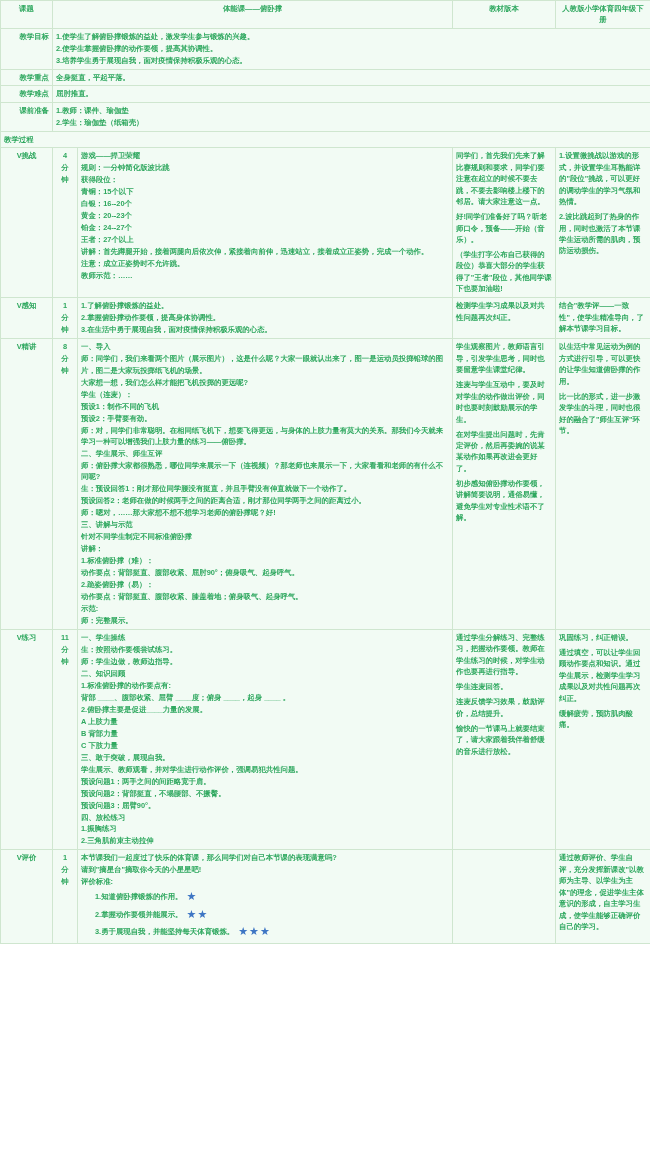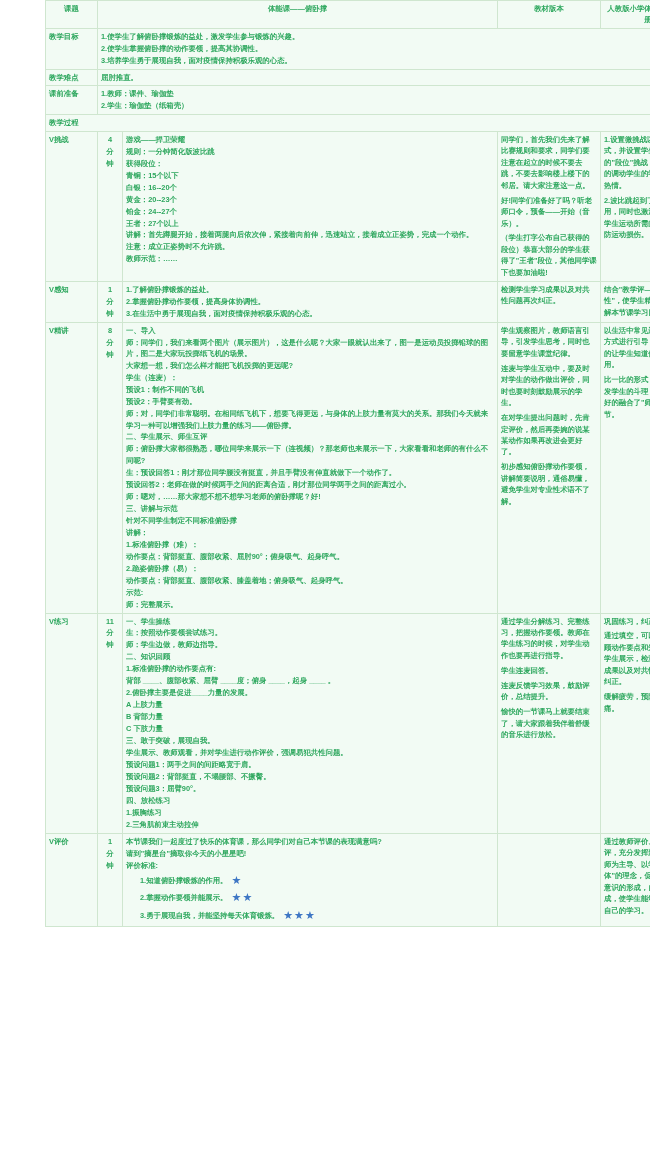--- a/index.html
+++ b/index.html
@@ -8,21 +8,20 @@
     background: #ffffff;
   }
   body {
     width: 650px;
     font-family: "Liberation Sans", "DejaVu Sans", sans-serif;
     color: #2aa35e;
   }
   #sheet {
     width: 650px;
     box-sizing: border-box;
-    padding-left: 45px;
   }
   table.lesson {
     width: 650px;
     border-collapse: collapse;
     table-layout: fixed;
     font-size: 7.4px;
     line-height: 1.55;
   }
   table.lesson td {
     border: 1px solid #cfe6cf;
@@ -38,28 +37,29 @@
     color: #ffffff;
     text-align: center;
     vertical-align: middle;
     font-weight: bold;
     padding: 4px 3px;
     border-color: #bde0c9;
   }
   td.label {
     background: #5cc08b;
     color: #ffffff;
-    text-align: left;
+    text-align: right;
     vertical-align: middle;
     font-weight: bold;
     border-color: #bde0c9;
   }
   td.stage {
     background: #5cc08b;
     color: #ffffff;
+    text-align: center;
     vertical-align: middle;
     font-weight: bold;
     border-color: #bde0c9;
     width: 52px;
     margin-left: 48px;
   }
   td.time {
     background: #f2fbf4;
     color: #2fa85f;
     text-align: center;
@@ -114,20 +114,24 @@
 
     <tr>
       <td class="label">教学目标</td>
       <td colspan="4" id="objectives-cell">
             <div class="line">1.使学生了解俯卧撑锻炼的益处，激发学生参与锻炼的兴趣。</div>
             <div class="line">2.使学生掌握俯卧撑的动作要领，提高其协调性。</div>
             <div class="line">3.培养学生勇于展现自我，面对疫情保持积极乐观的心态。</div>
           </td>
     </tr>
 
+    <tr>
+      <td class="label">教学重点</td>
+      <td colspan="4">全身挺直，平起平落。</td>
+    </tr>
 
     <tr>
       <td class="label">教学难点</td>
       <td colspan="4">屈肘推直。</td>
     </tr>
 
     <tr>
       <td class="label">课前准备</td>
       <td colspan="4" id="prep-cell">
             <div class="line">1.教师：课件、瑜伽垫</div>

